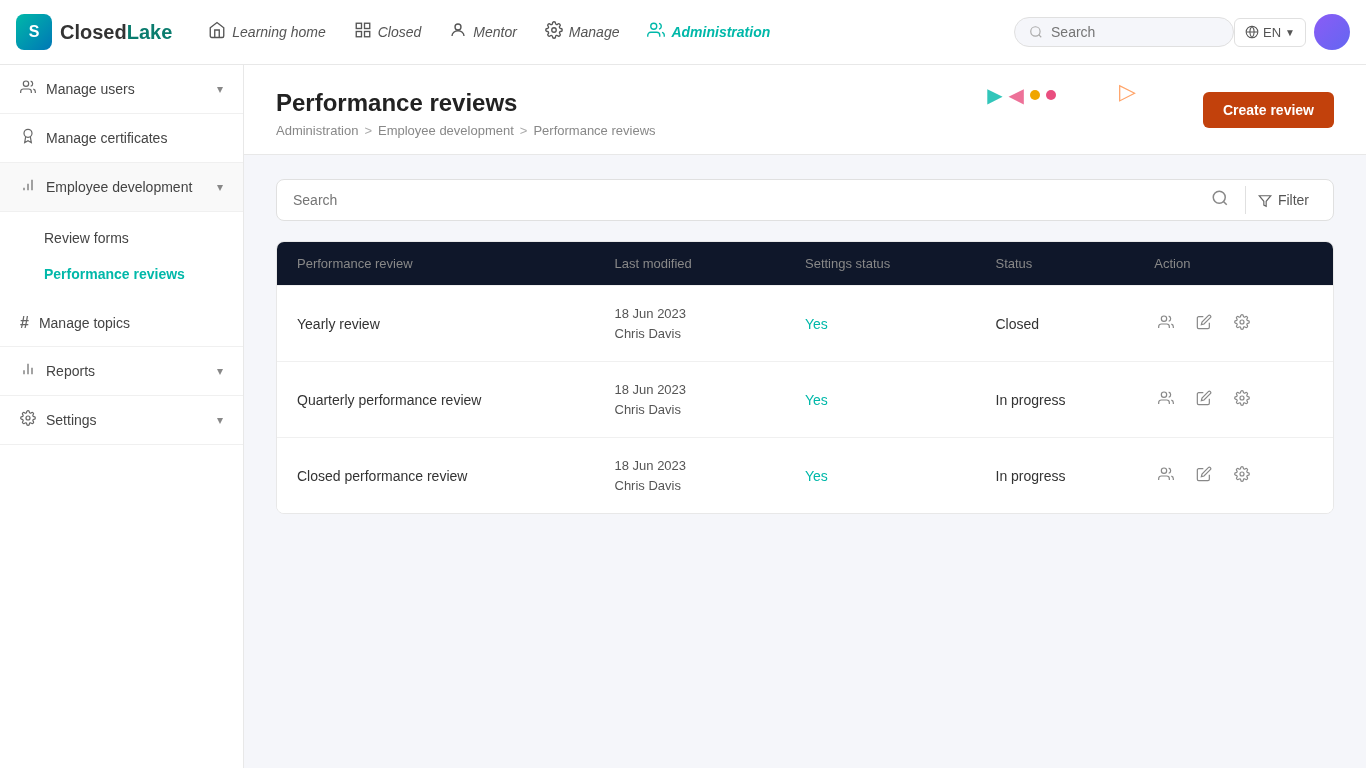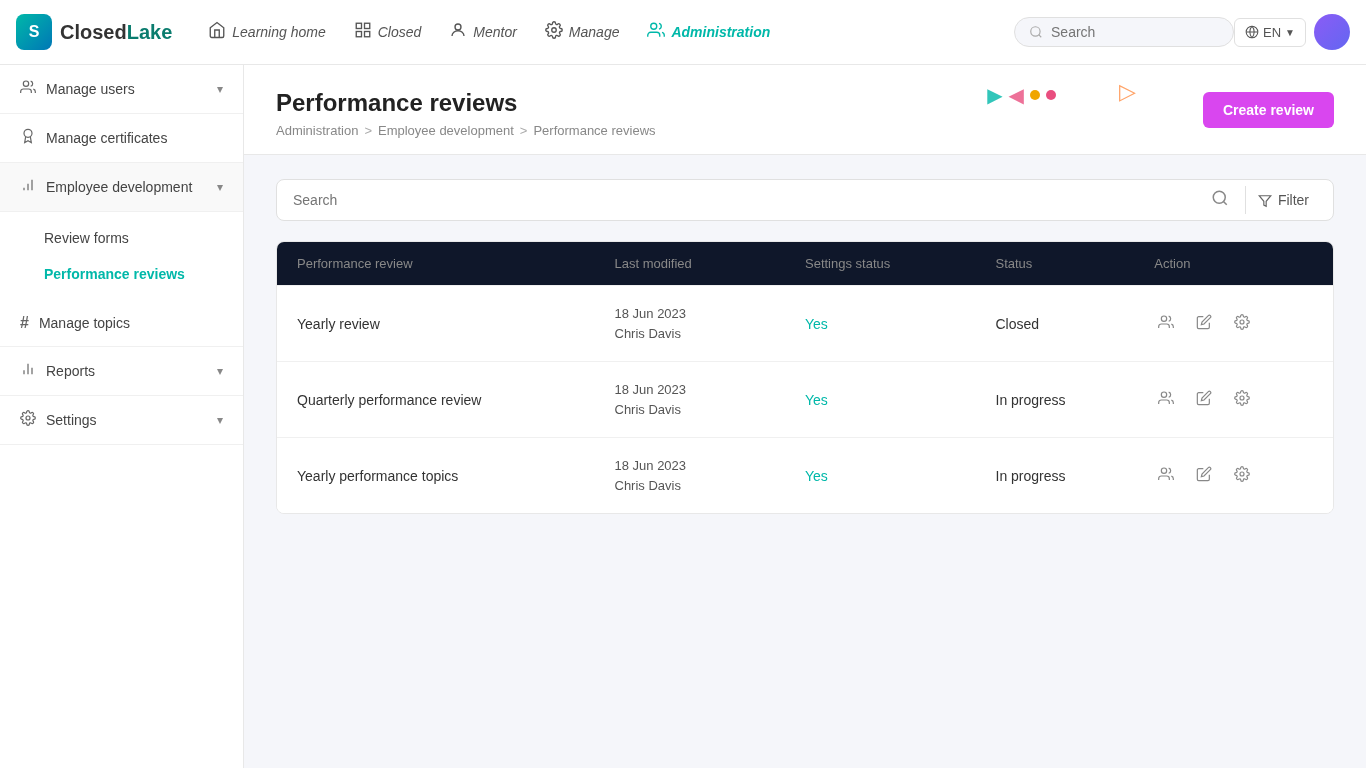--- a/index.html
+++ b/index.html
@@ -69,21 +69,21 @@
     .page-header {
       background: #fff; padding: 24px 32px 16px; position: relative;
       border-bottom: 1px solid #e8e8e8; overflow: hidden;
     }
     .page-title { font-size: 24px; font-weight: 700; color: #222; margin-bottom: 6px; }
     .breadcrumb { display: flex; align-items: center; gap: 6px; font-size: 13px; color: #888; }
     .breadcrumb span { color: #888; }
     .breadcrumb .sep { color: #aaa; }
     .create-btn {
       position: absolute; right: 32px; top: 50%; transform: translateY(-50%);
-      background: #d946ef; color: #fff; border: none; border-radius: 6px;
+      background: #c2410c; color: #fff; border: none; border-radius: 6px;
       padding: 10px 20px; font-size: 14px; font-weight: 600; cursor: pointer;
     }
 
     
     .content { padding: 24px 32px; }
 
     
     .search-filter-row {
       display: flex; align-items: center; gap: 12px; margin-bottom: 20px;
       background: #fff; border: 1px solid #e0e0e0; border-radius: 8px; padding: 4px 12px;
@@ -399,21 +399,21 @@
             <button class="action-btn">
               <svg width="16" height="16" viewBox="0 0 24 24" fill="none" stroke="currentColor" stroke-width="1.8">
                   <circle cx="12" cy="12" r="3"></circle>
                   <path d="M19.4 15a1.65 1.65 0 00.33 1.82l.06.06a2 2 0 010 2.83 2 2 0 01-2.83 0l-.06-.06a1.65 1.65 0 00-1.82-.33 1.65 1.65 0 00-1 1.51V21a2 2 0 01-4 0v-.09A1.65 1.65 0 009 19.4a1.65 1.65 0 00-1.82.33l-.06.06a2 2 0 01-2.83-2.83l.06-.06A1.65 1.65 0 004.68 15a1.65 1.65 0 00-1.51-1H3a2 2 0 010-4h.09A1.65 1.65 0 004.6 9a1.65 1.65 0 00-.33-1.82l-.06-.06a2 2 0 012.83-2.83l.06.06A1.65 1.65 0 009 4.68a1.65 1.65 0 001-1.51V3a2 2 0 014 0v.09a1.65 1.65 0 001 1.51 1.65 1.65 0 001.82-.33l.06-.06a2 2 0 012.83 2.83l-.06.06A1.65 1.65 0 0019.4 9a1.65 1.65 0 001.51 1H21a2 2 0 010 4h-.09a1.65 1.65 0 00-1.51 1z"></path>
                 </svg>
             </button>
           </div>
         </div>
 
         <div class="table-row">
-          <div class="cell-title">Yearly performance topics</div>
+          <div class="cell-title">Closed performance review</div>
           <div class="cell-modified">
             <div>18 Jun 2023</div>
             <div>Chris Davis</div>
           </div>
           <div class="cell-published">Yes</div>
           <div class="cell-status">In progress</div>
           <div class="cell-actions">
             <button class="action-btn">
               <svg width="16" height="16" viewBox="0 0 24 24" fill="none" stroke="currentColor" stroke-width="1.8">
                   <path d="M17 21v-2a4 4 0 00-4-4H5a4 4 0 00-4 4v2"></path>

